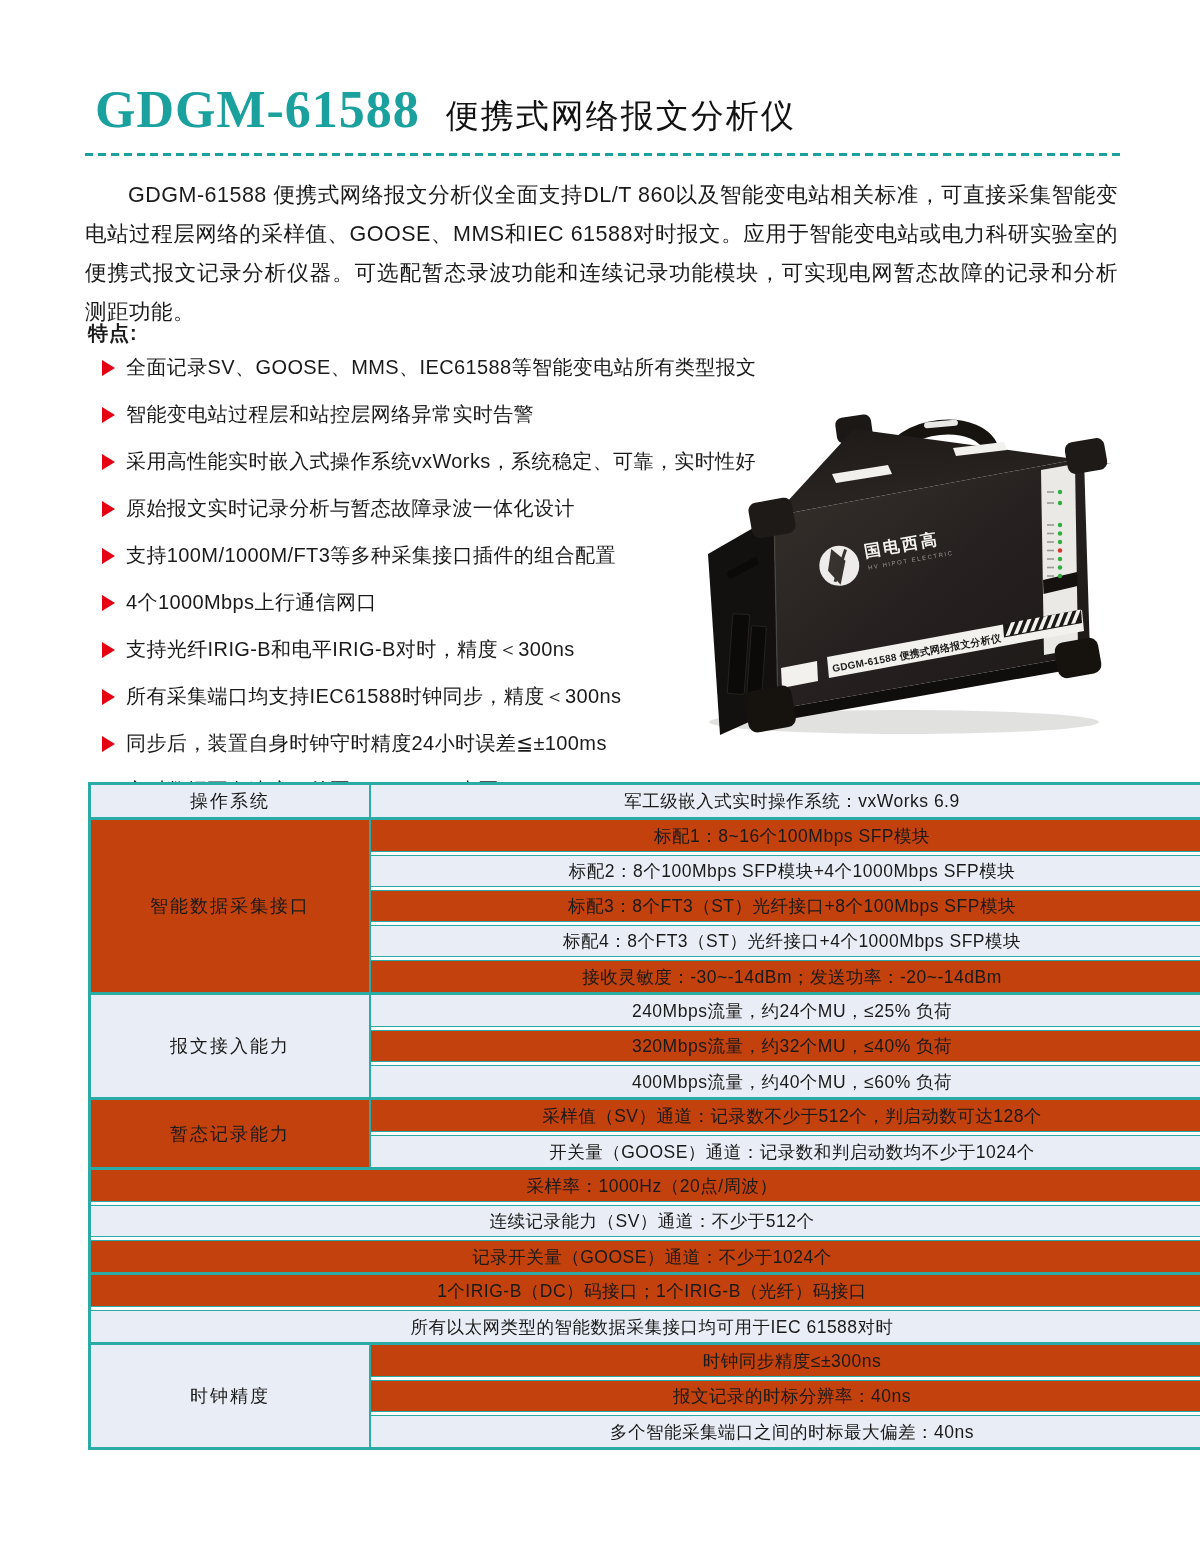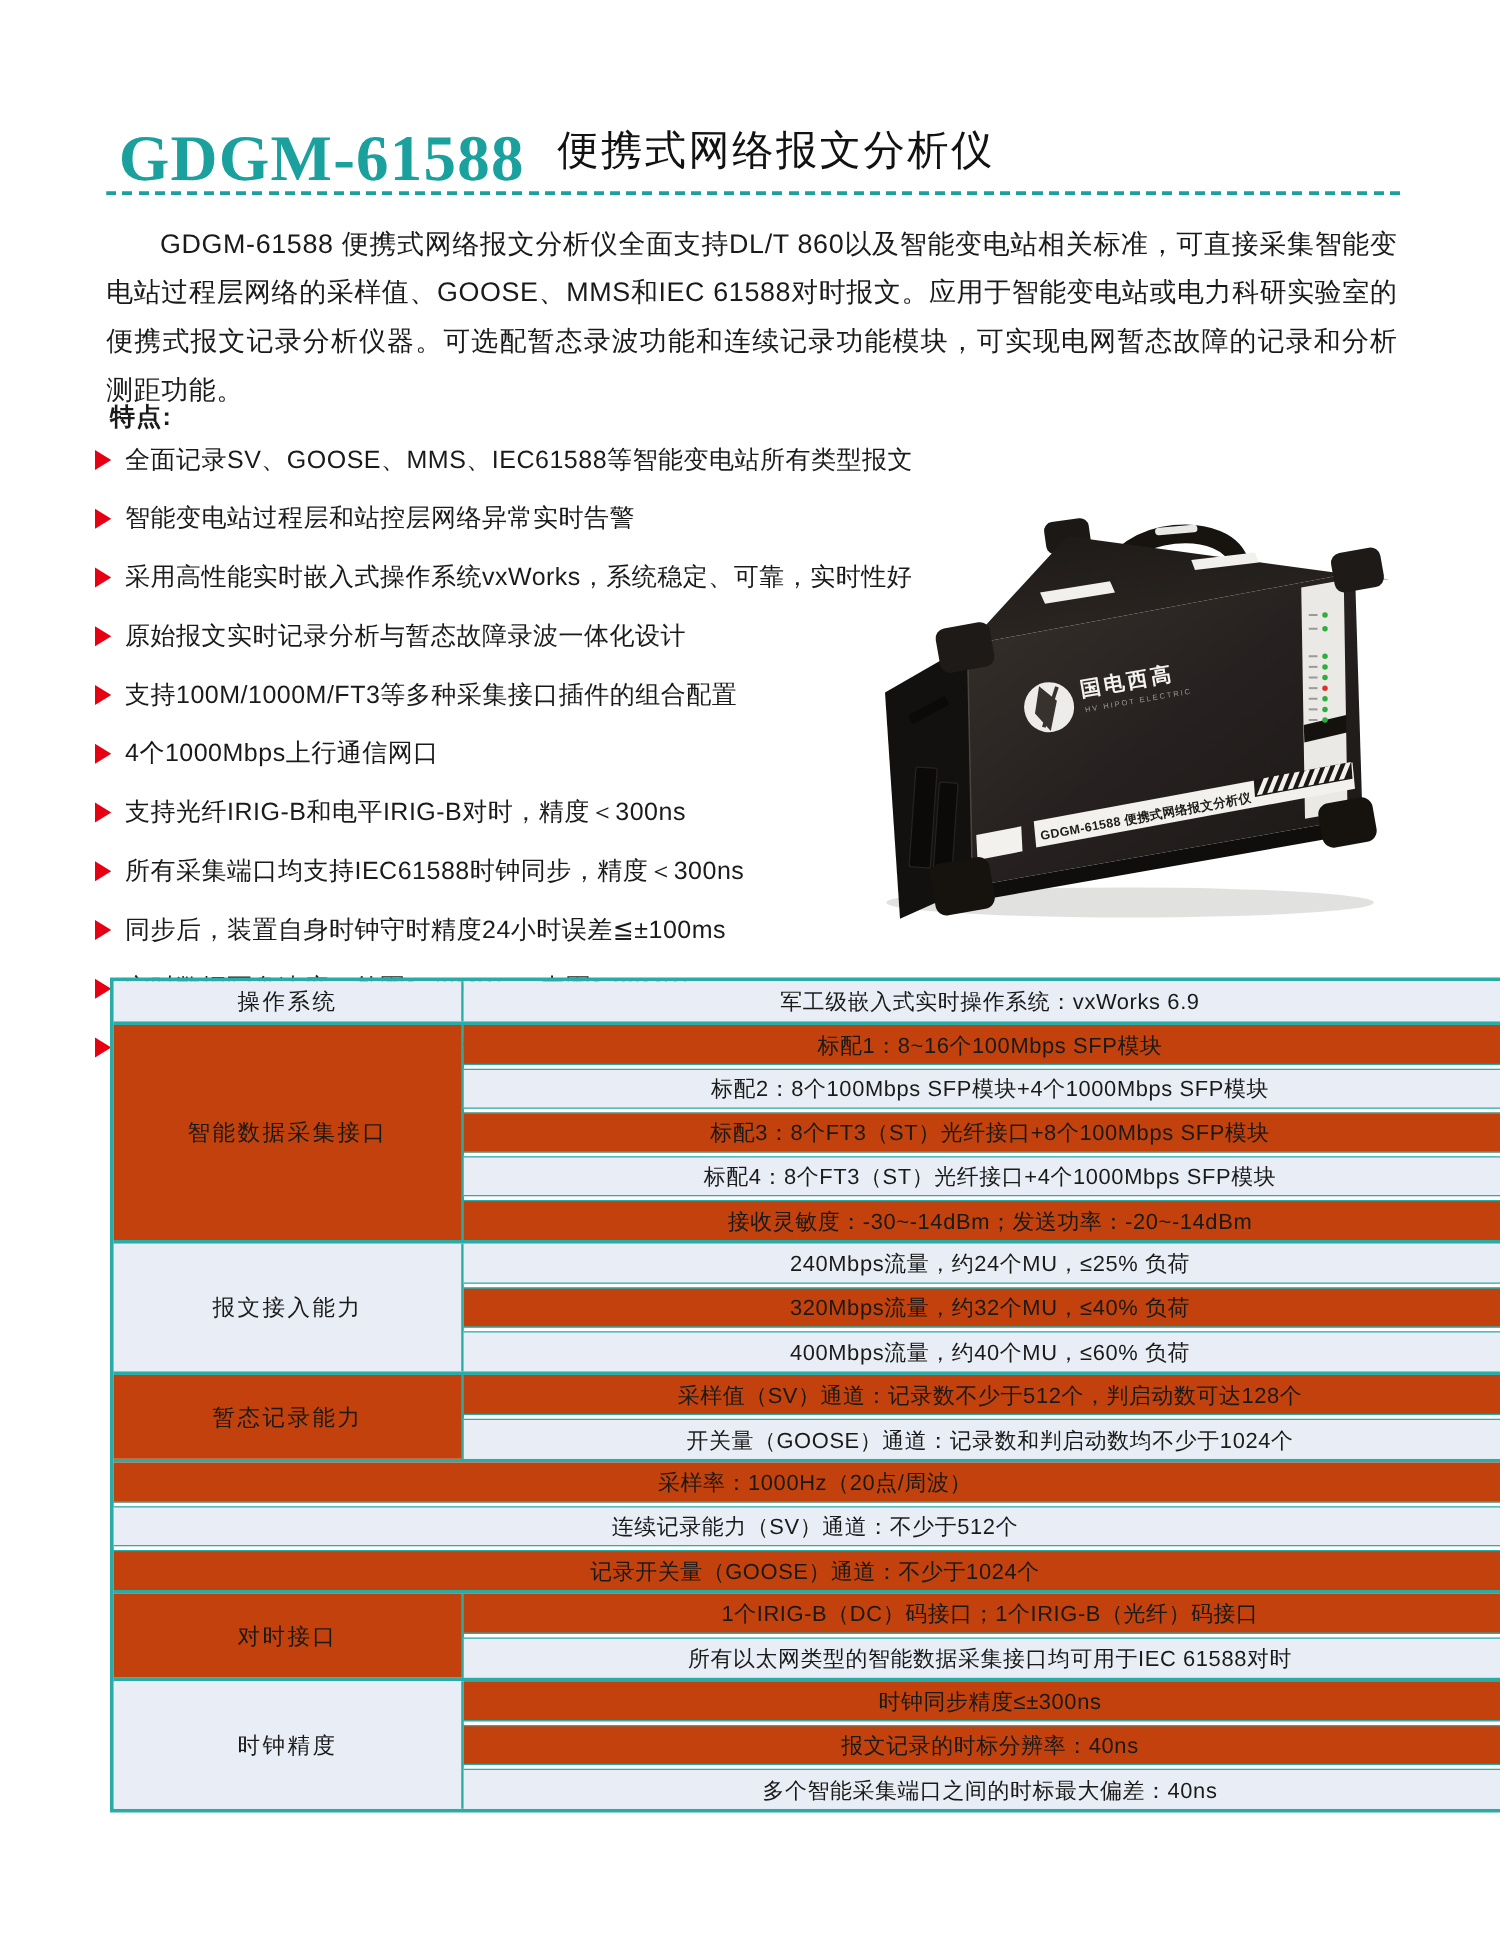--- a/index.html
+++ b/index.html
@@ -1,33 +1,33 @@
 <!DOCTYPE html>
 <html style="--accent_teal: #1aa09d; --table_border_teal: #2aaba5; --bullet_red: #e60012; --row_blue: #e9eef6; --text_dark: #1a1a1a; --led_green: #2fae3e; --led_red: #d5362c;"><head>
 <meta charset="utf-8">
 <style>
   *{margin:0;padding:0;box-sizing:border-box}
   html,body{background:#ffffff}
   body{font-family:"Liberation Sans","DejaVu Sans",sans-serif;color:#1a1a1a}
   .page{position:relative;width:1200px;height:1550px;background:#fff;overflow:hidden}
 
   
-  .title-row{position:absolute;left:95px;top:98px;display:flex;align-items:flex-start;gap:26px;white-space:nowrap}
+  .title-row{position:absolute;left:95px;top:80px;display:flex;align-items:flex-end;gap:26px;white-space:nowrap}
   .model{font-family:"Liberation Serif","DejaVu Serif",serif;font-weight:bold;font-size:52px;color:var(--accent_teal,#1aa09d);letter-spacing:1px}
   .subtitle{font-size:33px;font-weight:normal;color:#121212;letter-spacing:2px}
   .dashed{position:absolute;left:85px;top:153px;width:1035px;height:3px;
     background:repeating-linear-gradient(90deg,var(--accent_teal,#1aa09d) 0 8px,transparent 8px 13px)}
 
   
   .intro{position:absolute;left:85px;top:176px;width:1033px;font-size:21.5px;line-height:39px;
     text-indent:2em;text-align:justify;letter-spacing:.5px;color:var(--text_dark,#1a1a1a)}
 
   
   .feat-title{position:absolute;left:88px;top:320px;font-size:20px;font-weight:bold;letter-spacing:1px}
-  .features{position:absolute;left:76px;top:344px;list-style:none;width:640px}
+  .features{position:absolute;left:102px;top:344px;list-style:none;width:640px}
   .feature-item{display:flex;align-items:center;height:47px;font-size:20px;letter-spacing:.4px;white-space:nowrap}
   .tri{width:0;height:0;border-left:13px solid var(--bullet_red,#e60012);
     border-top:8px solid transparent;border-bottom:8px solid transparent;margin-right:11px;flex:0 0 auto}
 
   
   .product{position:absolute;left:686px;top:404px;width:430px;height:335px}
 
   
   .spec-table{position:absolute;left:88px;top:782px;width:1128px;border:3px solid var(--table_border_teal,#2aaba5)}
   .spec-group{display:flex}
@@ -227,21 +227,20 @@
         </div>
       </div>
       <div class="spec-group">
         <div class="spec-rows">
           <div class="spec-row bg-white">采样率：1000Hz（20点/周波）</div>
           <div class="spec-row bg-blue">连续记录能力（SV）通道：不少于512个</div>
           <div class="spec-row bg-white">记录开关量（GOOSE）通道：不少于1024个</div>
         </div>
       </div>
       <div class="spec-group">
-        <div class="spec-cat bg-white">对时接口</div>
         <div class="spec-rows">
           <div class="spec-row bg-white">1个IRIG-B（DC）码接口；1个IRIG-B（光纤）码接口</div>
           <div class="spec-row bg-blue">所有以太网类型的智能数据采集接口均可用于IEC 61588对时</div>
         </div>
       </div>
       <div class="spec-group">
         <div class="spec-cat bg-blue">时钟精度</div>
         <div class="spec-rows">
           <div class="spec-row bg-white">时钟同步精度≤±300ns</div>
           <div class="spec-row bg-white">报文记录的时标分辨率：40ns</div>

